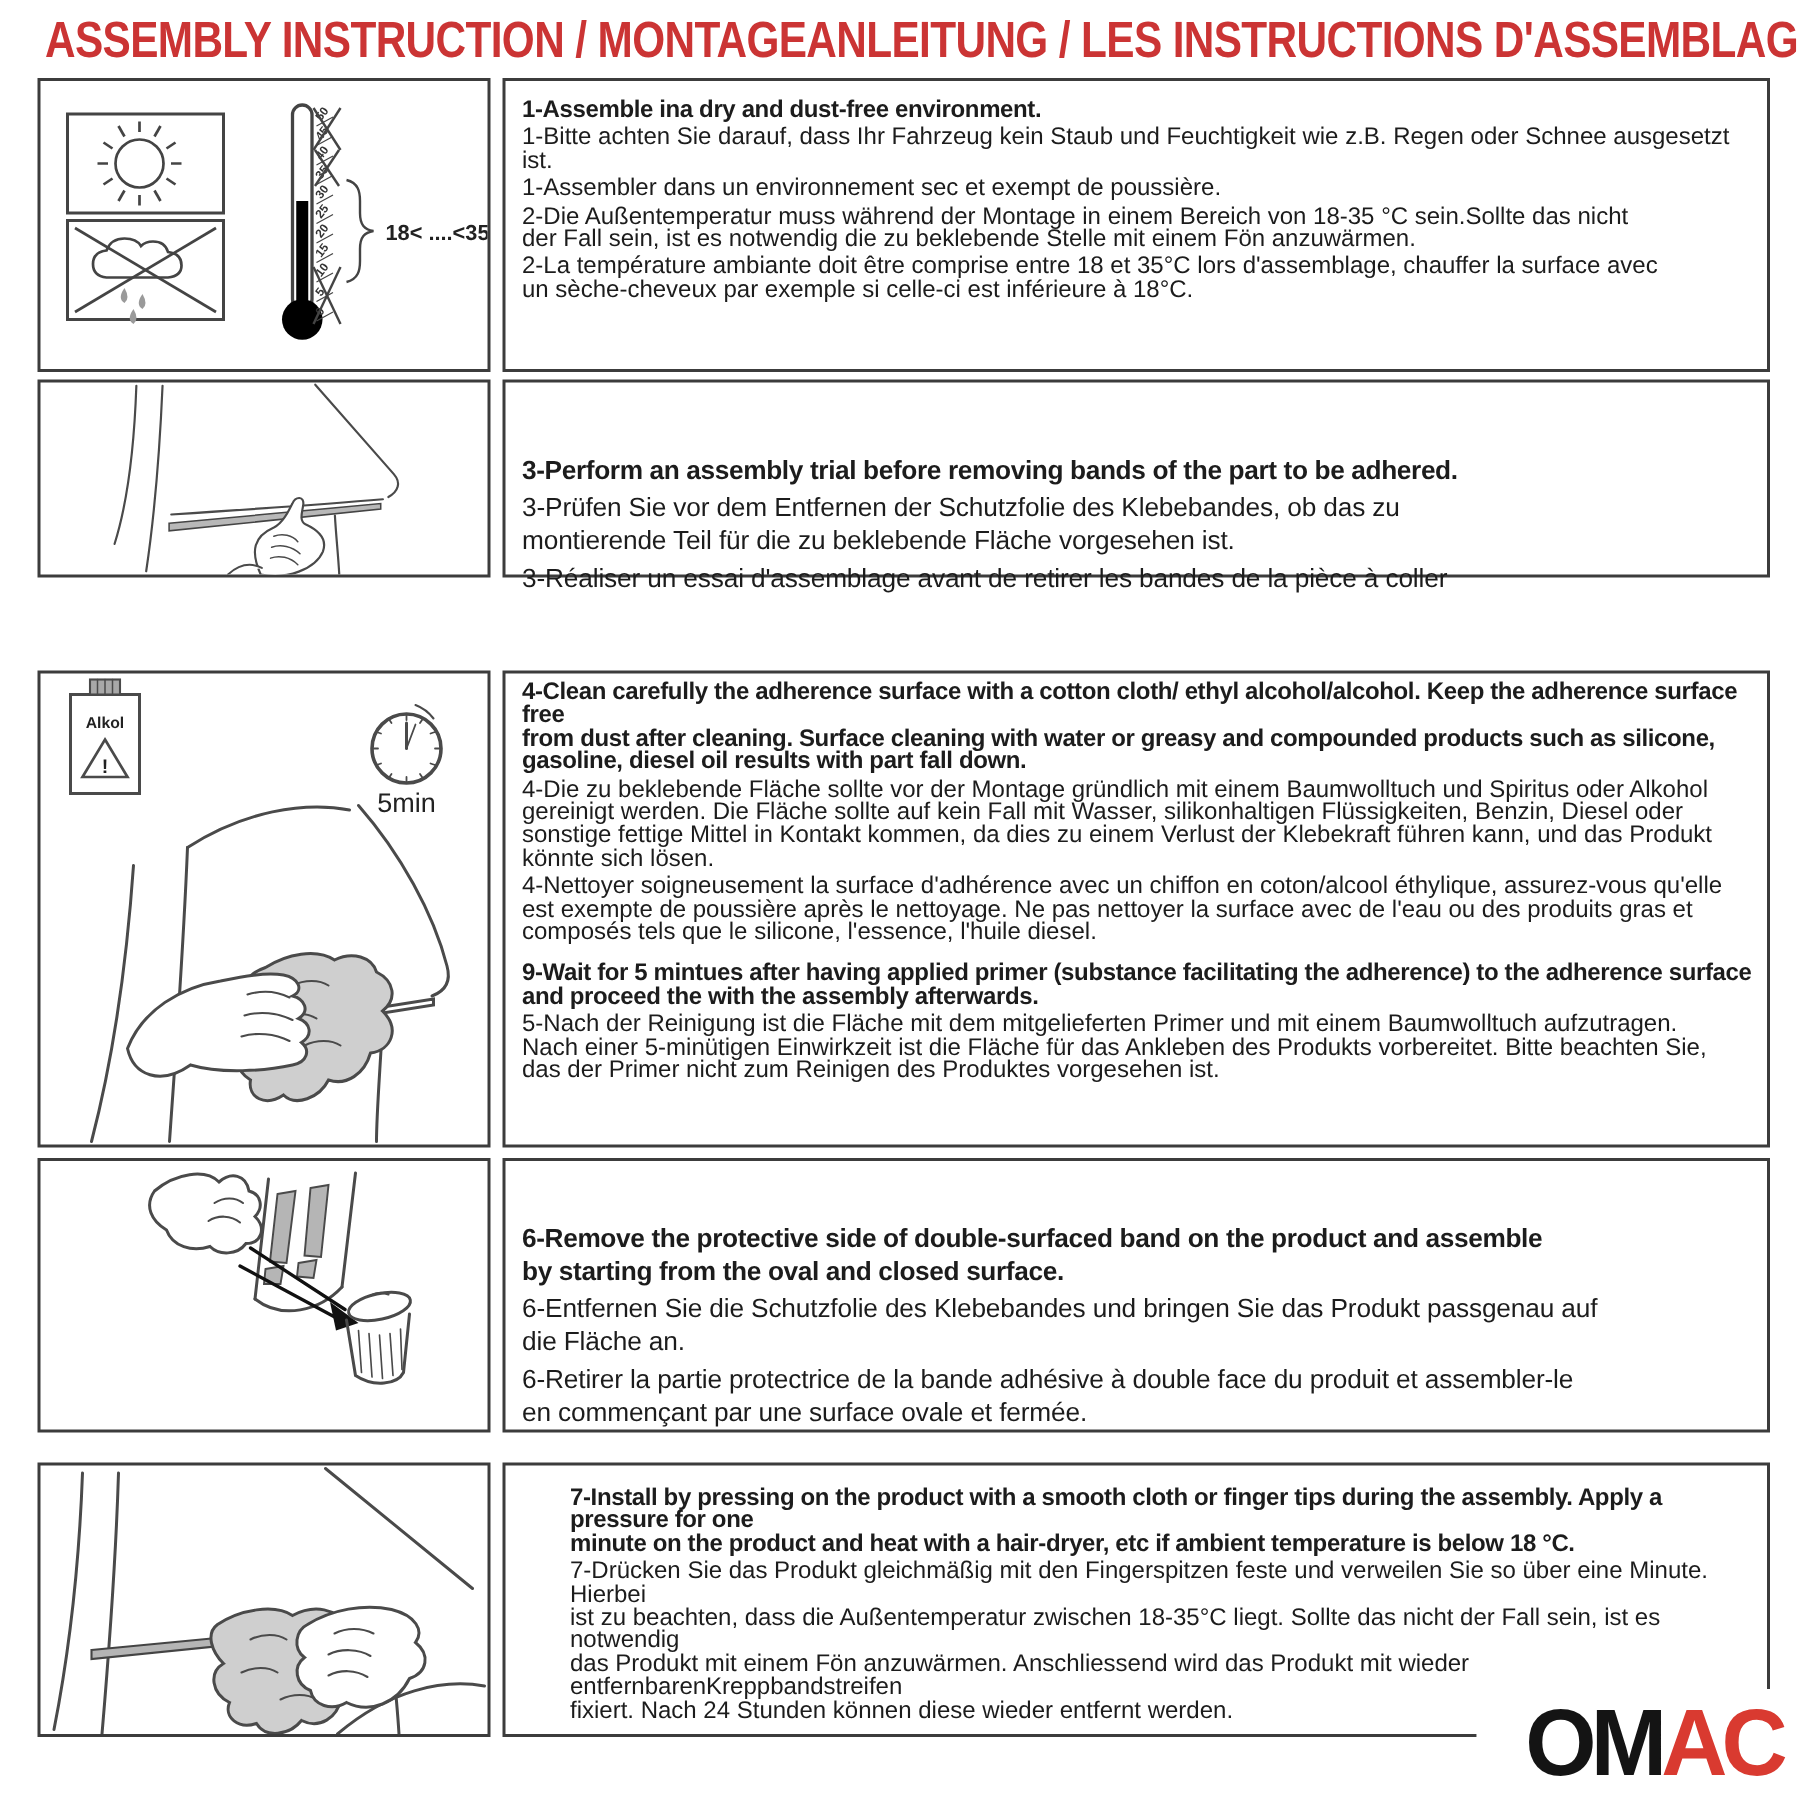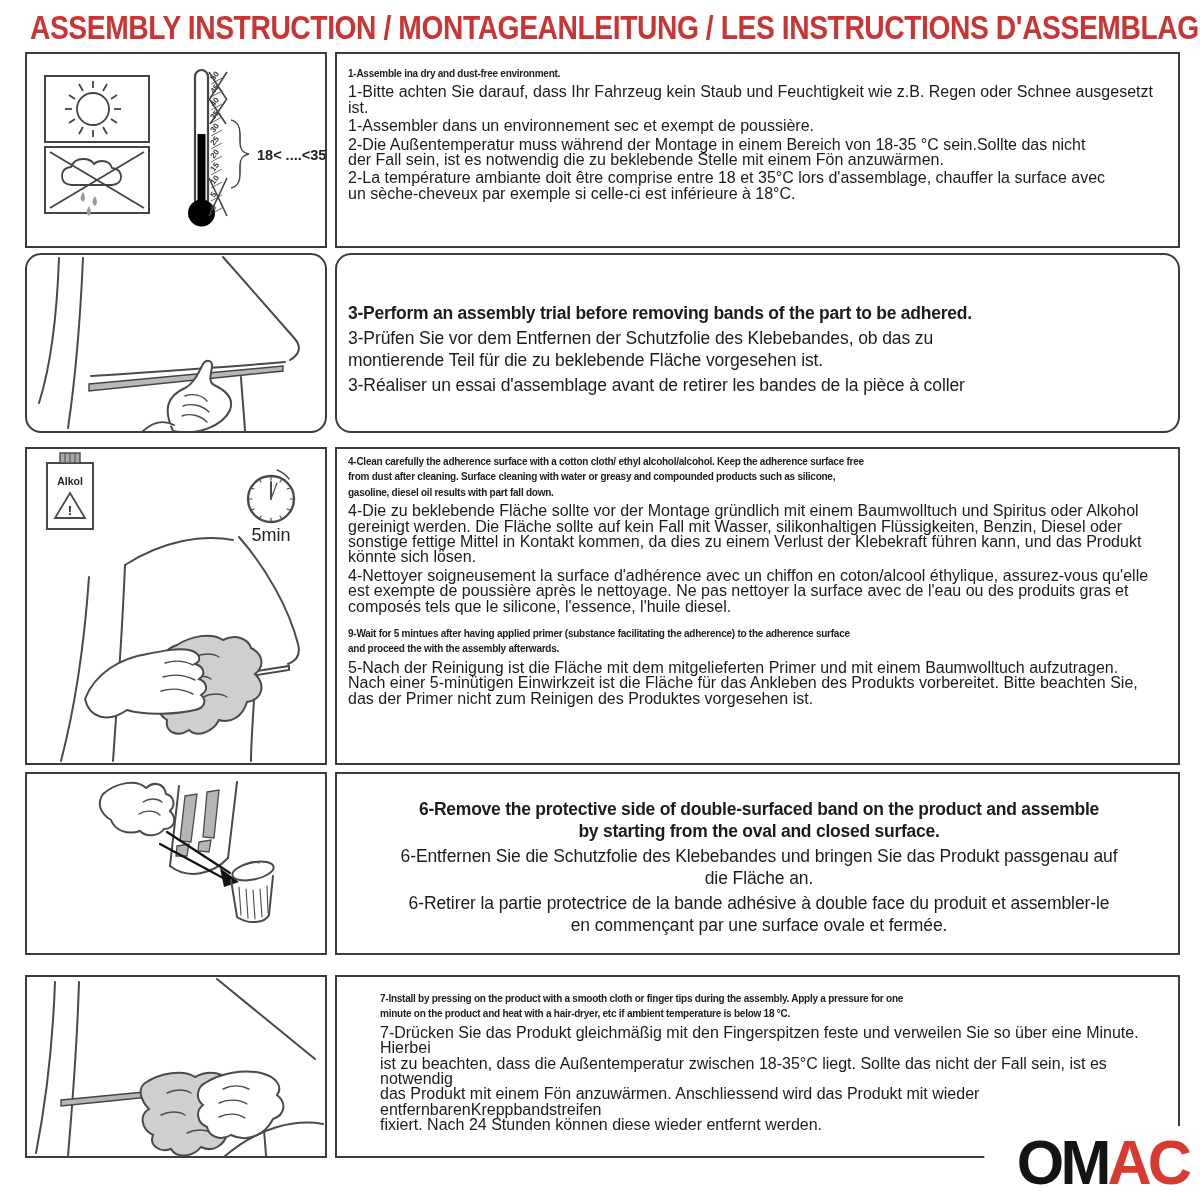--- a/index.html
+++ b/index.html
@@ -13,33 +13,33 @@
     transform:scaleX(0.83);transform-origin:left center;
   }
   .imgbox,.textbox{
     position:absolute;border:2px solid #3c3c3c;background:#fff;box-sizing:border-box;
   }
   .imgbox{left:25px;width:302px;}
   .textbox{left:335px;width:845px;padding:10px 8px 6px 11px;}
   .imgbox svg{display:block;width:100%;height:100%;}
   
   .r1{top:52px;height:196px;}
-  .r2{top:253px;height:180px;border-radius:16px;}
+  .r2{top:253px;height:132px;}
   .r3{top:447px;height:318px;}
   .r4{top:772px;height:183px;}
   .r5{top:975px;height:183px;}
   .textbox.r1{padding-top:12px;}
   .textbox.r2{padding-top:47px;}
   .textbox.r3{padding-top:5px;}
-  .textbox.r4{padding-top:24px;text-align:center;}
+  .textbox.r4{padding-top:40px;}
   .textbox.r5{padding-top:14px;padding-left:43px;}
   
   .textbox p{margin:0 0 3px 0;white-space:pre-line;}
   .small p{font-size:16px;line-height:15.4px;}
-  .small p.b{font-weight:bold;font-size:10px;letter-spacing:-0.25px;}
+  .small p.b{font-weight:bold;font-size:16px;letter-spacing:-0.25px;}
   .large p{font-size:17.5px;line-height:22px;letter-spacing:-0.1px;}
   .large p.b{font-weight:bold;letter-spacing:-0.25px;}
   .gap{margin-top:12px !important;}
   
   .logo{
     position:absolute;left:978px;top:1126px;width:210px;height:72px;background:#fff;
     display:flex;align-items:center;justify-content:flex-end;z-index:5;
     font-weight:bold;font-size:63px;letter-spacing:-4px;line-height:1;
     transform:scaleX(0.97);transform-origin:right center;
   }

